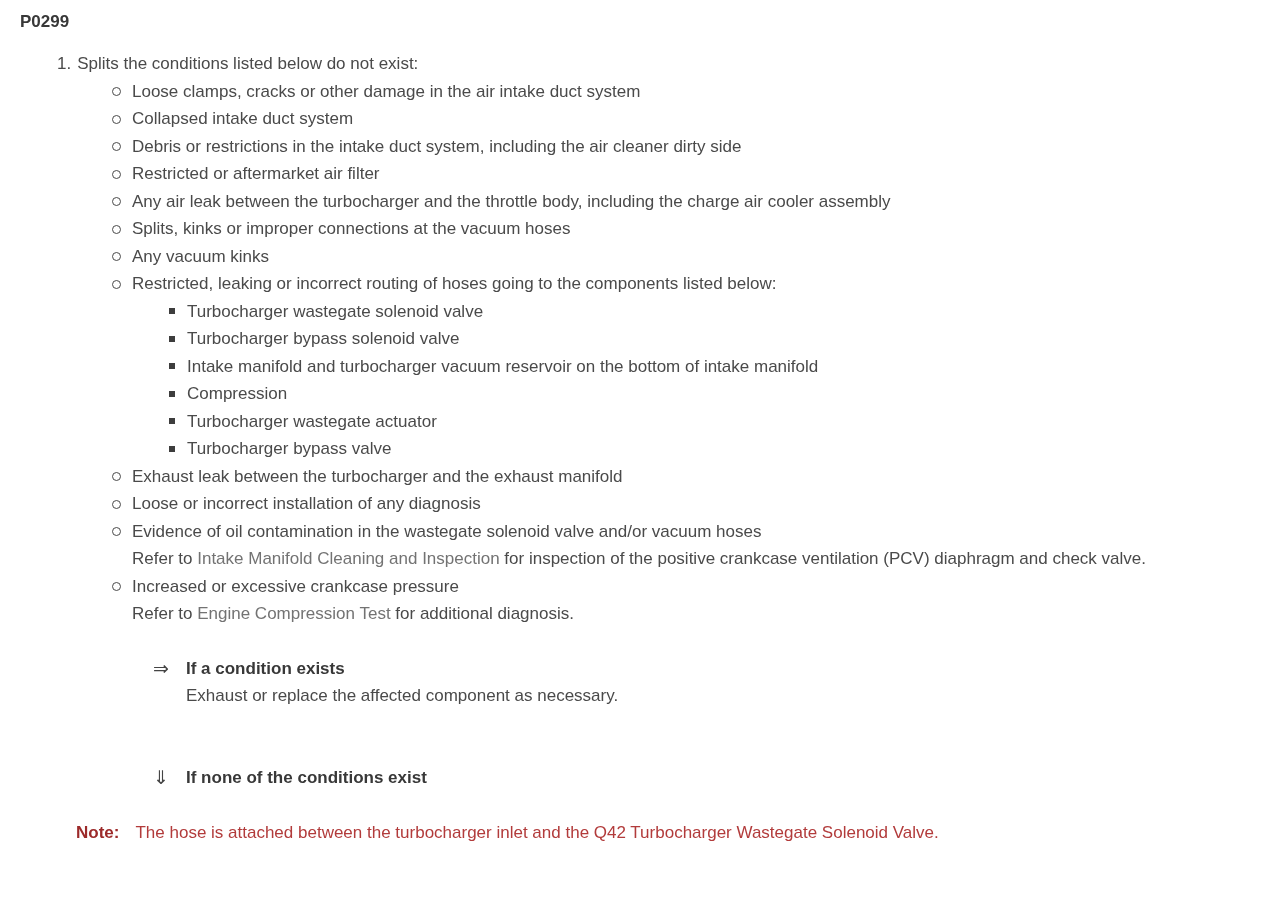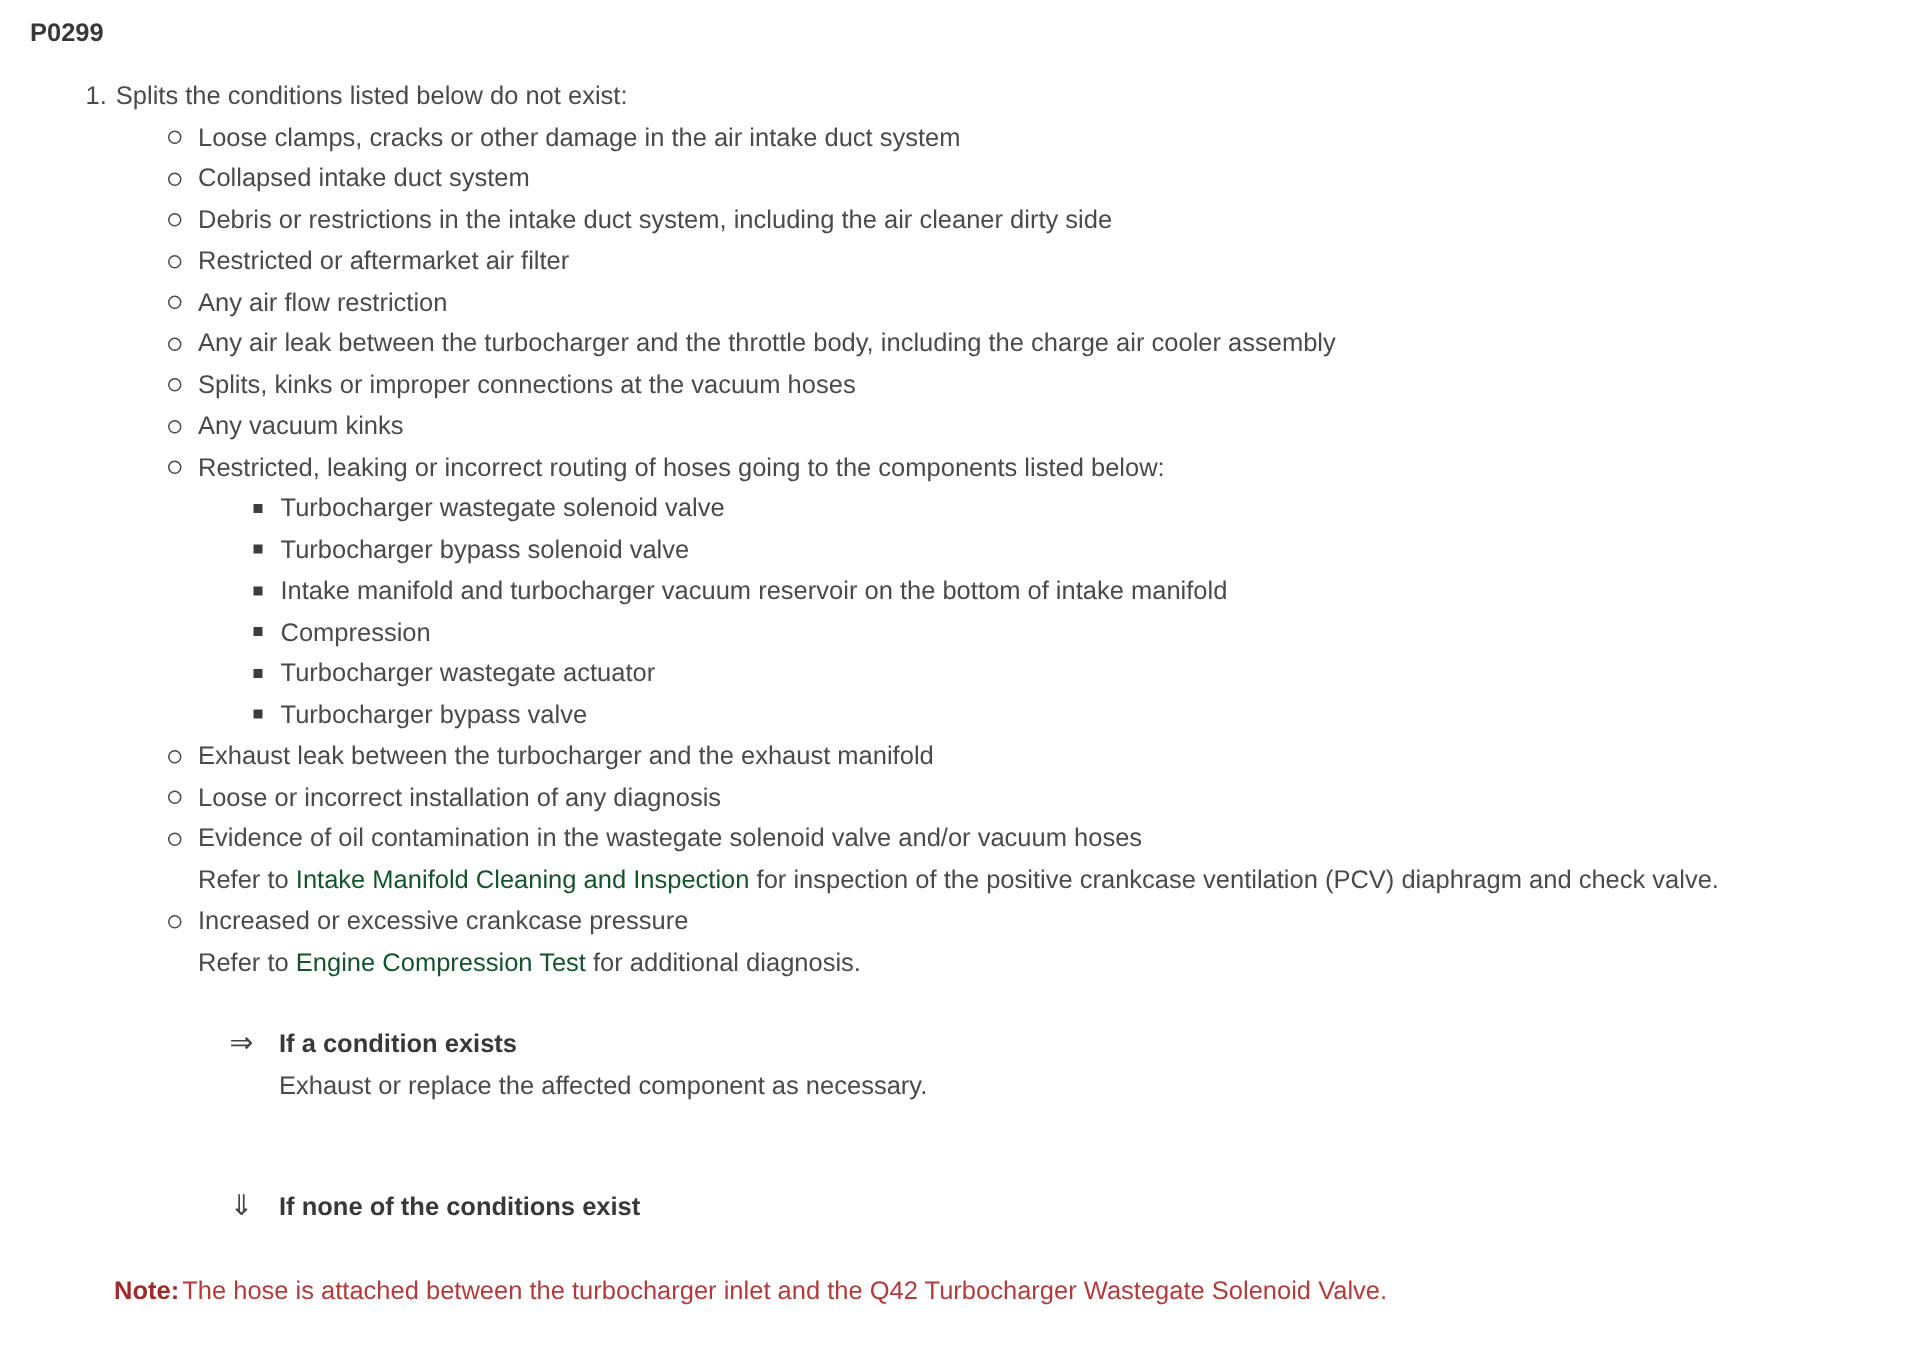--- a/index.html
+++ b/index.html
@@ -31,34 +31,34 @@
   }
   .ctext{margin-left:11px;max-width:1062px;line-height:27.5px;}
   .sitem{display:flex;align-items:flex-start;}
   .sbullet{
     flex:0 0 auto;
     width:6px;height:6px;background:#3d3d3d;
     margin:10.5px 0 0 37px;
   }
   .stext{margin-left:12px;line-height:27.5px;}
   .refer{line-height:27.5px;}
-  a.link{color:#14532d;text-decoration:none;cursor:pointer;text-align:center;}
+  a.link{color:#737373;text-decoration:none;cursor:pointer;text-align:center;}
   
   .outcomes{margin-top:27px;}
   .outcome{display:flex;align-items:flex-start;}
   .outcome + .outcome{margin-top:54px;}
   .oarrow{
     flex:0 0 auto;width:24px;margin-left:153px;
     font-size:19px;line-height:27.5px;color:#444;
   }
   .obody{margin-left:9px;line-height:27.5px;}
   .olabel{font-weight:bold;color:#383838;}
   
   .note{margin:28px 0 0 76px;line-height:27.5px;}
-  .note-label{font-weight:bold;color:#9c2a2a;margin-right:2px;}
+  .note-label{font-weight:bold;color:#9c2a2a;margin-right:16px;}
   .note-text{color:#b23b3b;}
 </style>
 </head>
 <body>
 
 <div class="page">
 
   <div class="title">P0299</div>
 
   <div class="step">
@@ -81,26 +81,20 @@
       <div class="citem">
         <span class="cbullet"></span>
         <div class="ctext">
           <div class="cmain">Debris or restrictions in the intake duct system, including the air cleaner dirty side</div>
         </div>
       </div>
       <div class="citem">
         <span class="cbullet"></span>
         <div class="ctext">
           <div class="cmain">Restricted or aftermarket air filter</div>
-        </div>
-      </div>
-      <div class="citem">
-        <span class="cbullet"></span>
-        <div class="ctext">
-          <div class="cmain">Any air flow restriction</div>
         </div>
       </div>
       <div class="citem">
         <span class="cbullet"></span>
         <div class="ctext">
           <div class="cmain">Any air leak between the turbocharger and the throttle body, including the charge air cooler assembly</div>
         </div>
       </div>
       <div class="citem">
         <span class="cbullet"></span>

